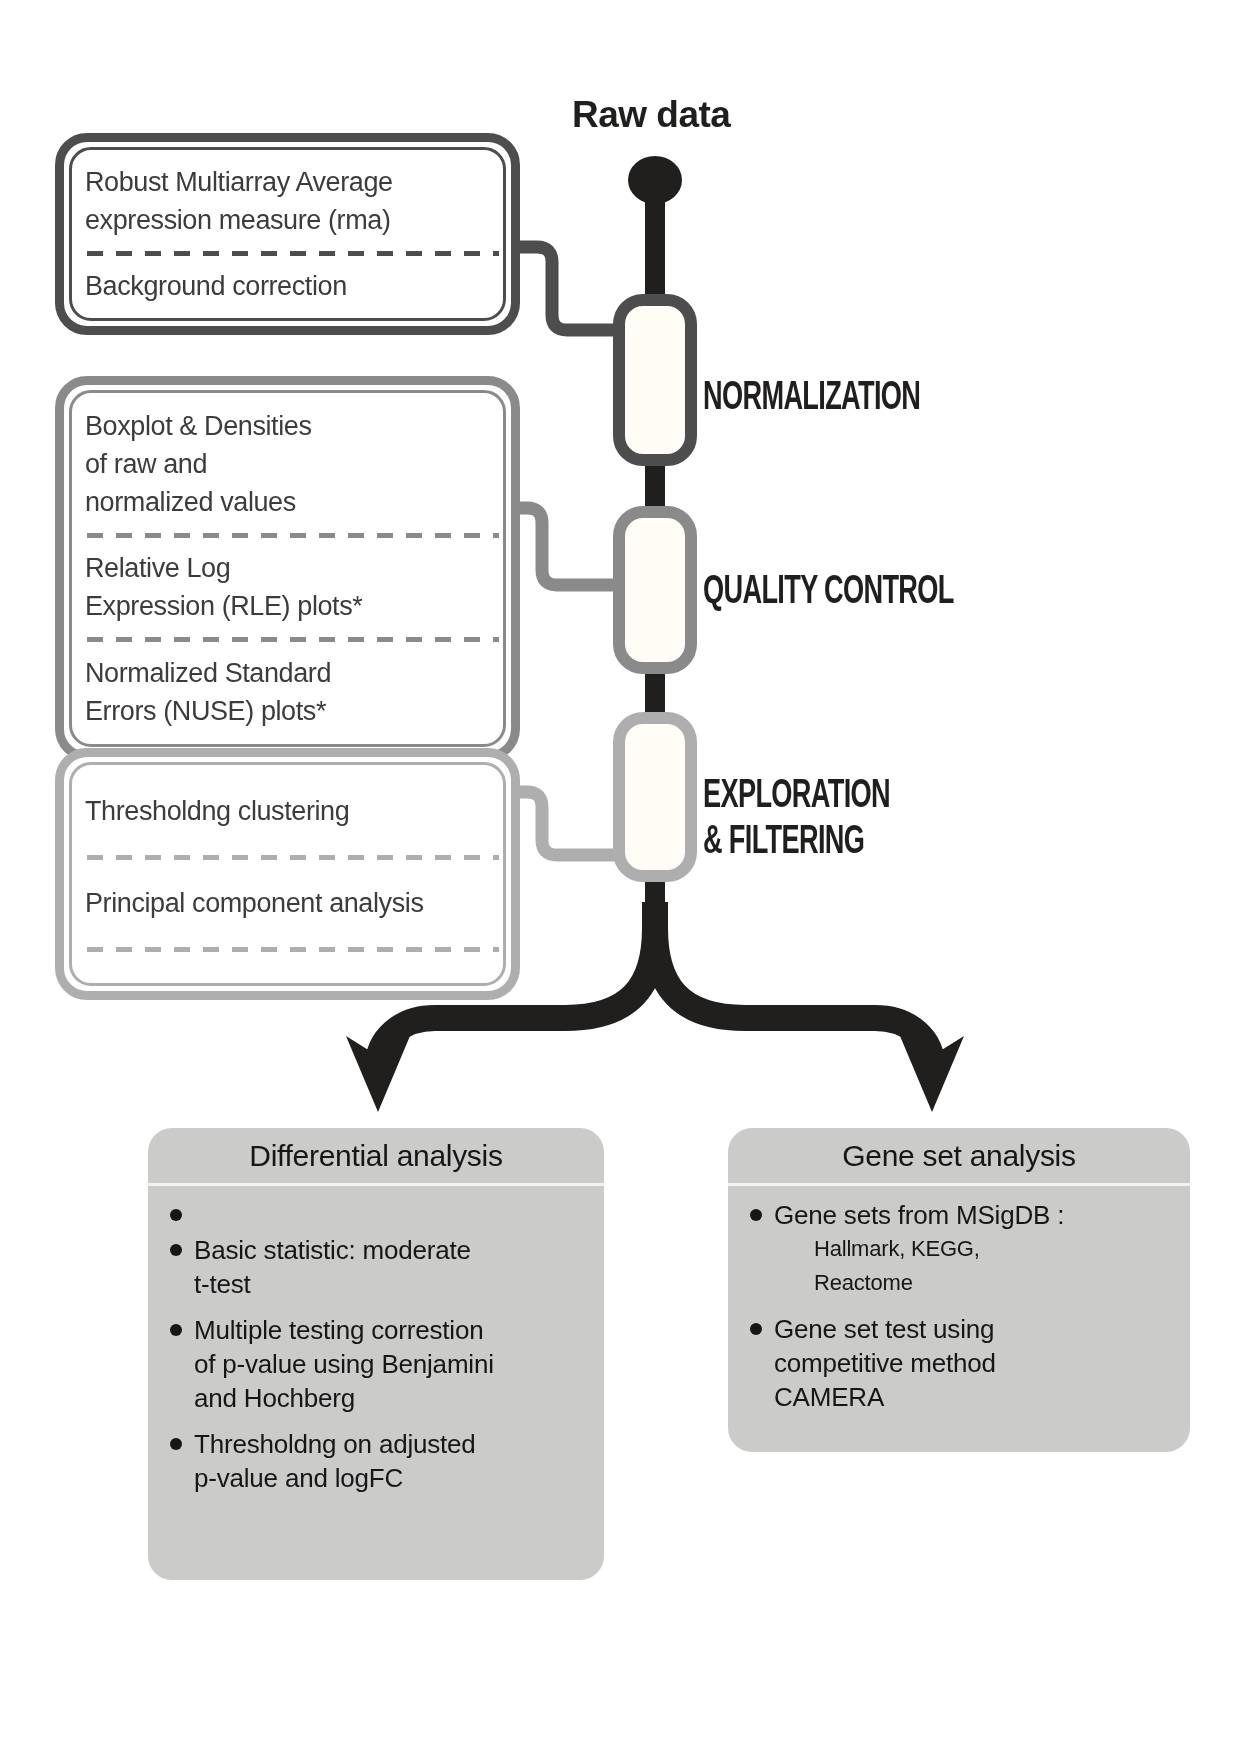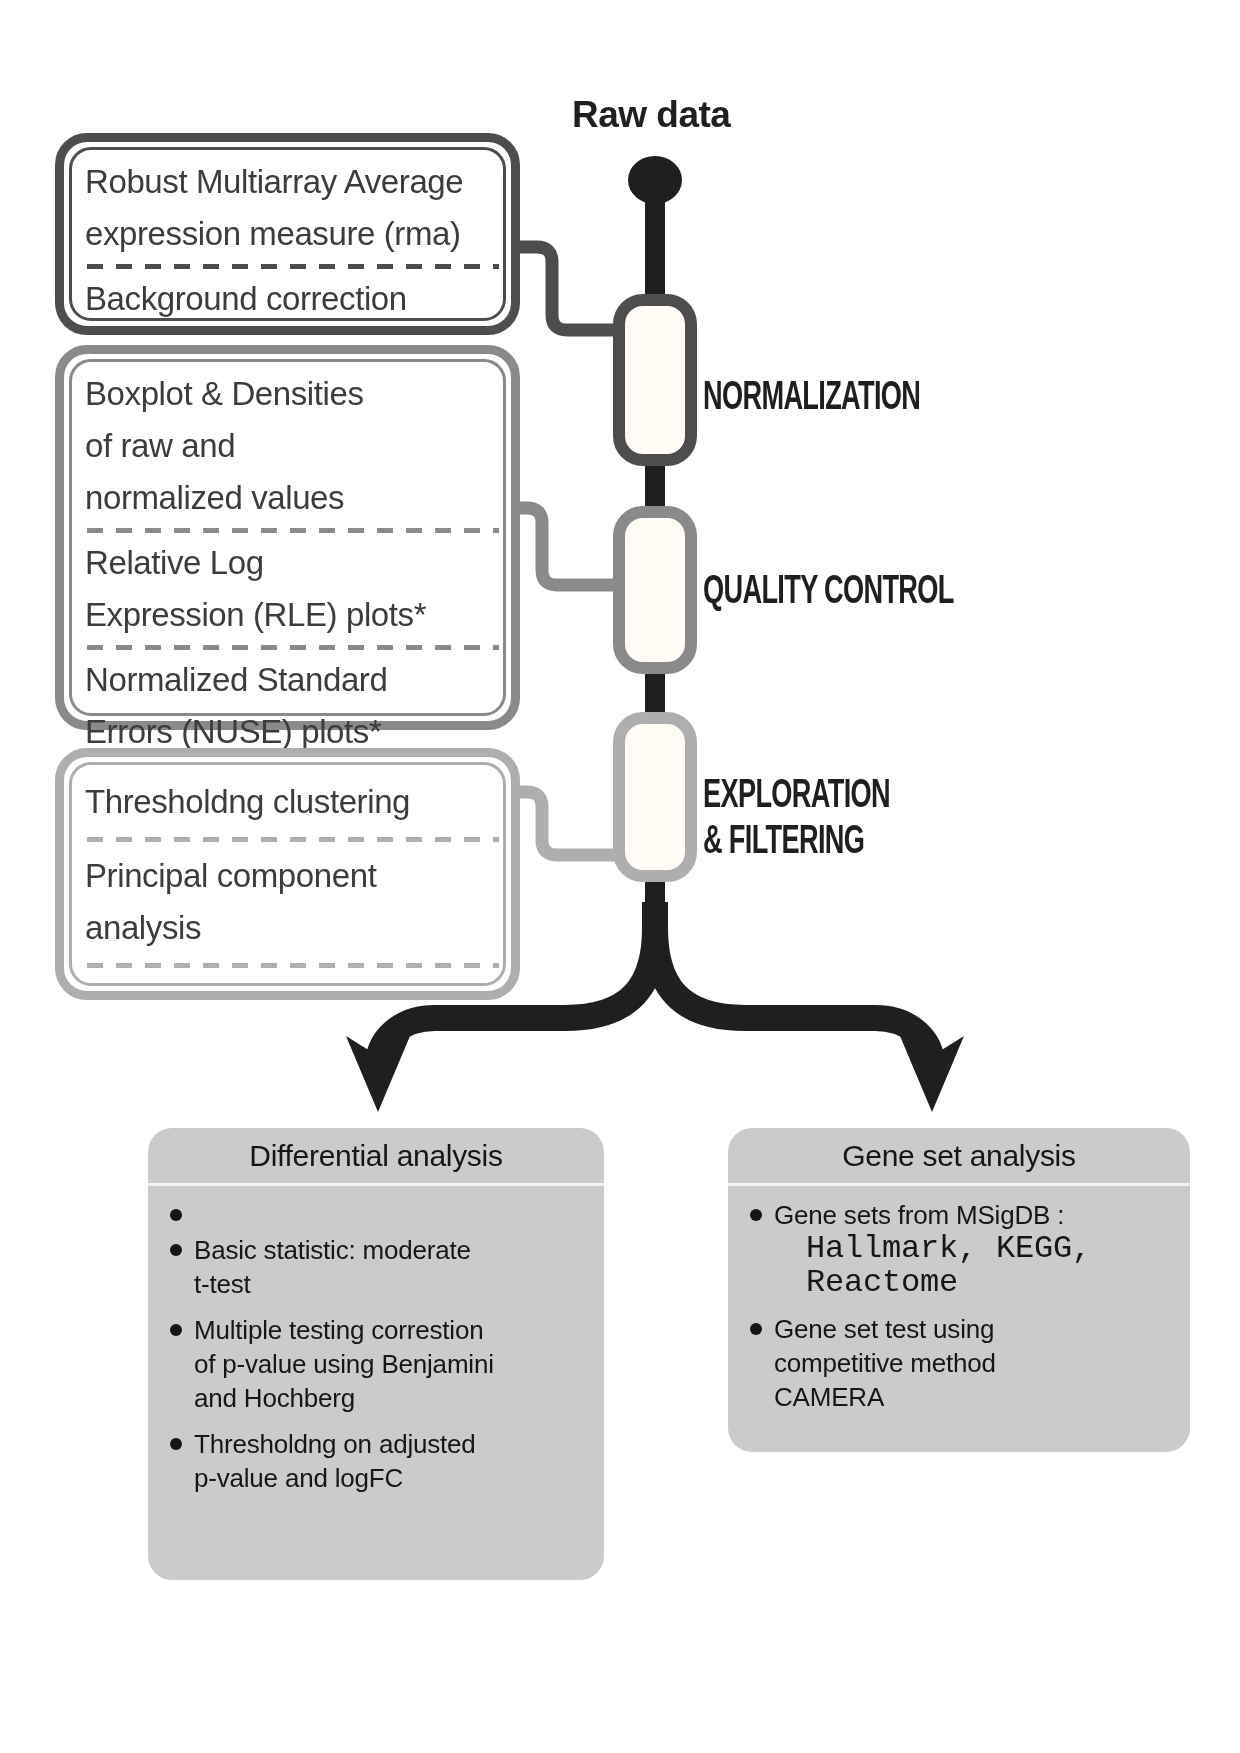--- a/index.html
+++ b/index.html
@@ -25,26 +25,26 @@
 
   
   .step-box{position:absolute;left:55px;width:465px;border-radius:32px;padding:5px;box-sizing:border-box;background:#fff;}
   .step-box .inner{
     height:100%;box-sizing:border-box;border-radius:22px;
     display:flex;flex-direction:column;justify-content:space-evenly;
     padding:6px 2px 6px 13px;
   }
   .tone-dark{border:9px solid var(--box-dark);}
   .tone-dark .inner{border:3.5px solid var(--box-dark);}
-  .tone-medium{border:9px solid var(--box-medium);}
+  .tone-medium{border:9px solid var(--box-medium);margin-top:31px;}
   .tone-medium .inner{border:3.5px solid var(--box-medium);}
   .tone-light{border:9px solid var(--box-light);}
   .tone-light .inner{border:3.5px solid var(--box-light);}
 
-  .step-item{font-size:33px;line-height:52px;color:var(--box-text);letter-spacing:-0.4px;}
+  .step-item{font-size:27px;line-height:38px;color:var(--box-text);letter-spacing:-0.4px;}
   .dashed-divider{height:5px;flex:none;margin:4px 2px;}
   .dash-dark{background:repeating-linear-gradient(to right,var(--box-dark) 0 16px,transparent 16px 29px);}
   .dash-medium{background:repeating-linear-gradient(to right,var(--box-medium) 0 16px,transparent 16px 29px);}
   .dash-light{background:repeating-linear-gradient(to right,var(--box-light) 0 16px,transparent 16px 29px);}
 
   
   .stage-label{
     position:absolute;left:703px;color:var(--ink);
     font-size:40px;font-weight:bold;line-height:46px;letter-spacing:-1px;
     transform:scaleX(0.68);transform-origin:left center;white-space:pre-line;
@@ -56,21 +56,21 @@
     box-sizing:border-box;color:var(--panel-text);
   }
   .panel-title{
     text-align:center;font-size:30px;letter-spacing:-0.3px;
     padding:11px 0 10px 0;border-bottom:3px solid var(--panel-separator);
   }
   .bullets{padding:12px 10px 0 22px;}
   .bullet-item{display:flex;margin-bottom:12px;}
   .bullet-dot{width:12px;height:12px;border-radius:50%;background:var(--panel-text);flex:none;margin:11px 12px 0 0;}
   .bullet-text{font-size:26px;line-height:34px;letter-spacing:-0.2px;}
-  .bullet-sub{font-size:32px;line-height:34px;margin-left:32px;letter-spacing:-0.2px;font-family:Liberation Mono, monospace;}
+  .bullet-sub{font-size:22px;line-height:34px;margin-left:40px;letter-spacing:-0.2px;}
 </style>
 </head>
 <body>
 
 <div class="stage">
 
   <svg width="1240" height="1753" viewBox="0 0 1240 1753">
 
     <line class="ink-stroke" x1="655" y1="180" x2="655" y2="938" stroke-width="20"></line>
 

